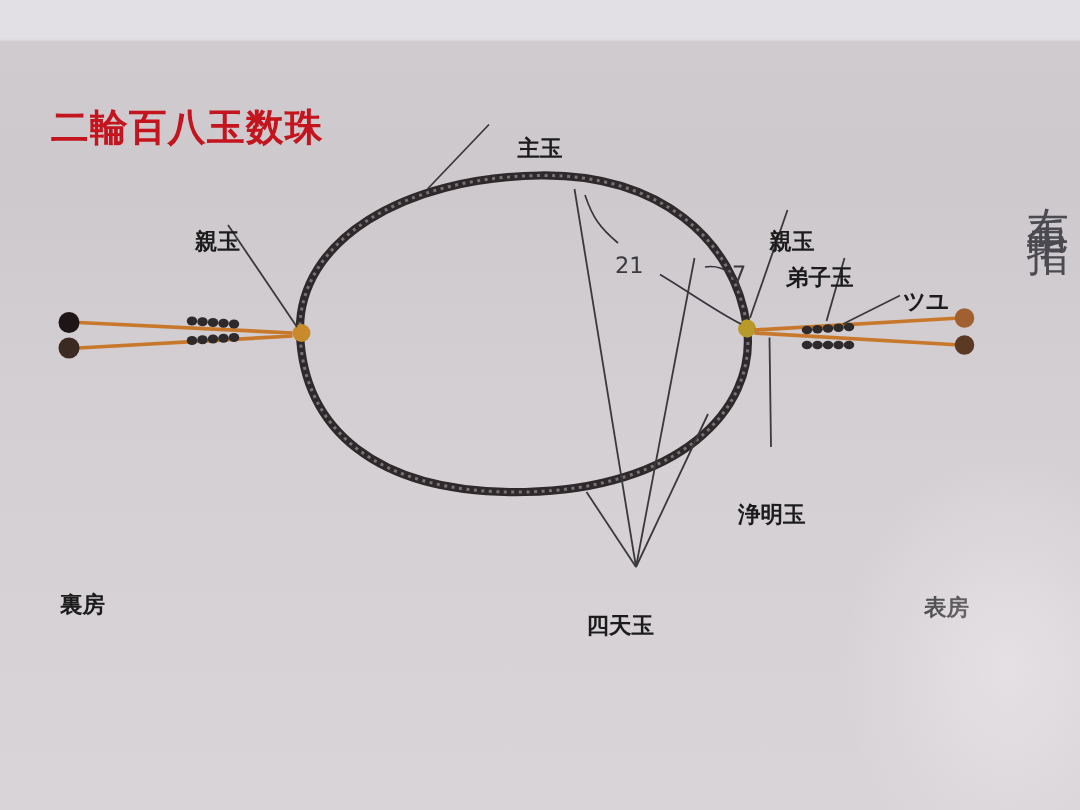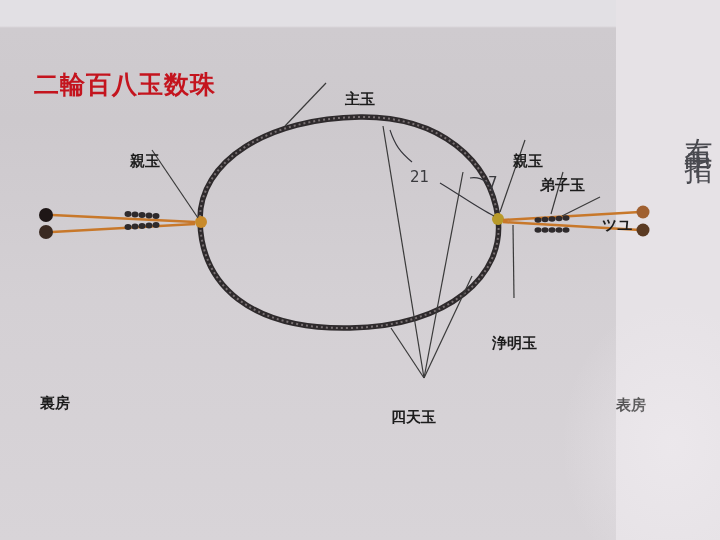--- a/index.html
+++ b/index.html
@@ -6,21 +6,21 @@
       margin: 0;
       padding: 0;
       width: 720px;
       height: 540px;
       overflow: hidden;
       background: #e6e2e6;
       font-family: "DejaVu Serif", serif;
     }
     #stage {
       position: relative;
-      width: 616px;
+      width: 720px;
       height: 540px;
       background: linear-gradient(180deg, #e2e0e4 0px, #e2e0e4 26px, #cfcbcf 28px, #cdc9cd 120px, #d4d0d4 300px, #d8d4d8 540px);
     }
     #stage::after {
       content: "";
       position: absolute;
       left: 560px; top: 300px; width: 160px; height: 240px;
       background: radial-gradient(ellipse at 70% 60%, rgba(240,236,240,0.55), rgba(240,236,240,0) 70%);
       pointer-events: none;
     }
@@ -160,22 +160,22 @@
       <path d="M440,183 C460,195 478,208 494,216"></path>
       <path d="M470,178 C482,176 492,184 494,196"></path>
     </g>
   </svg>
 
   <div class="title">二輪百八玉数珠</div>
 
   <div class="lbl" style="left:345px; top:66px;">主玉</div>
   <div class="lbl" style="left:130px; top:128px;">親玉</div>
   <div class="lbl" style="left:513px; top:128px;">親玉</div>
-  <div class="lbl" style="left:540px; top:152px;">弟子玉</div>
-  <div class="lbl" style="left:602px; top:192px;font-family:Liberation Mono, monospace;">ツユ</div>
+  <div class="lbl" style="left:524px; top:152px;">弟子玉</div>
+  <div class="lbl" style="left:602px; top:168px;font-family:Liberation Mono, monospace;">ツユ</div>
   <div class="lbl" style="left:492px; top:310px;">浄明玉</div>
   <div class="lbl" style="left:391px; top:384px;">四天玉</div>
   <div class="lbl" style="left:40px; top:370px;">裏房</div>
   <div class="lbl" style="left:616px; top:372px;">表房</div>
 
   <div class="hand" style="left:410px; top:168px; font-size:15px;text-align:center;">21</div>
   <div class="hand" style="left:488px; top:174px; font-size:15px;">7</div>
   <div class="hand-vert">右手中指</div>
 
 </div>

